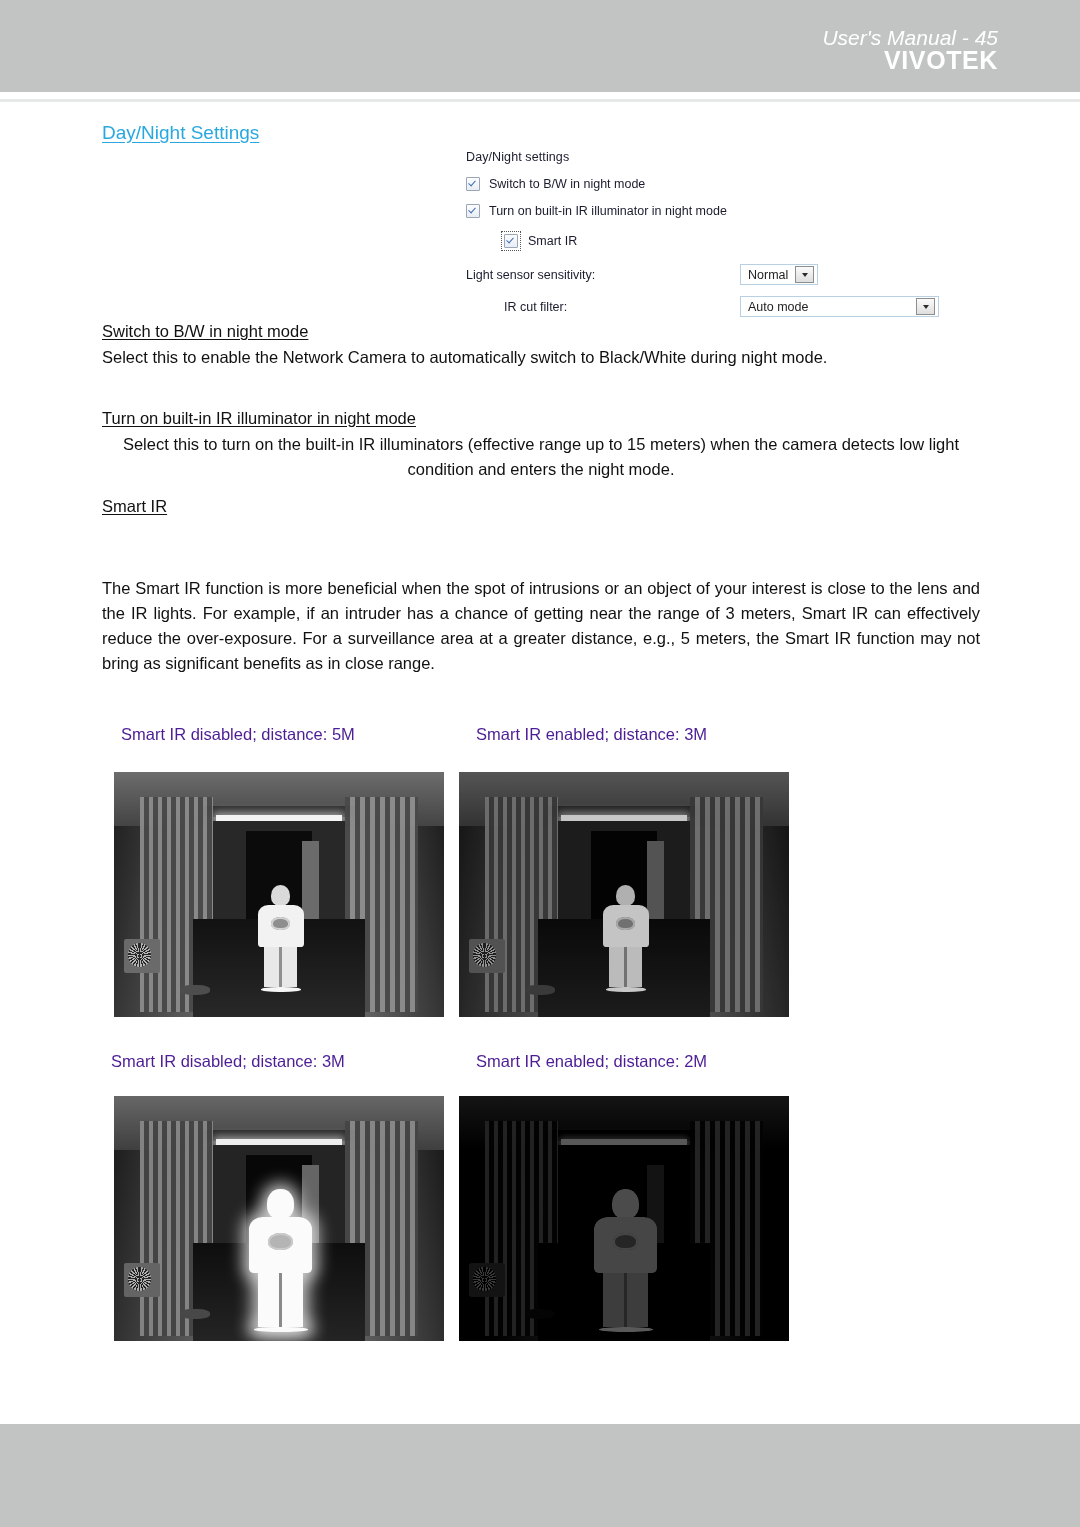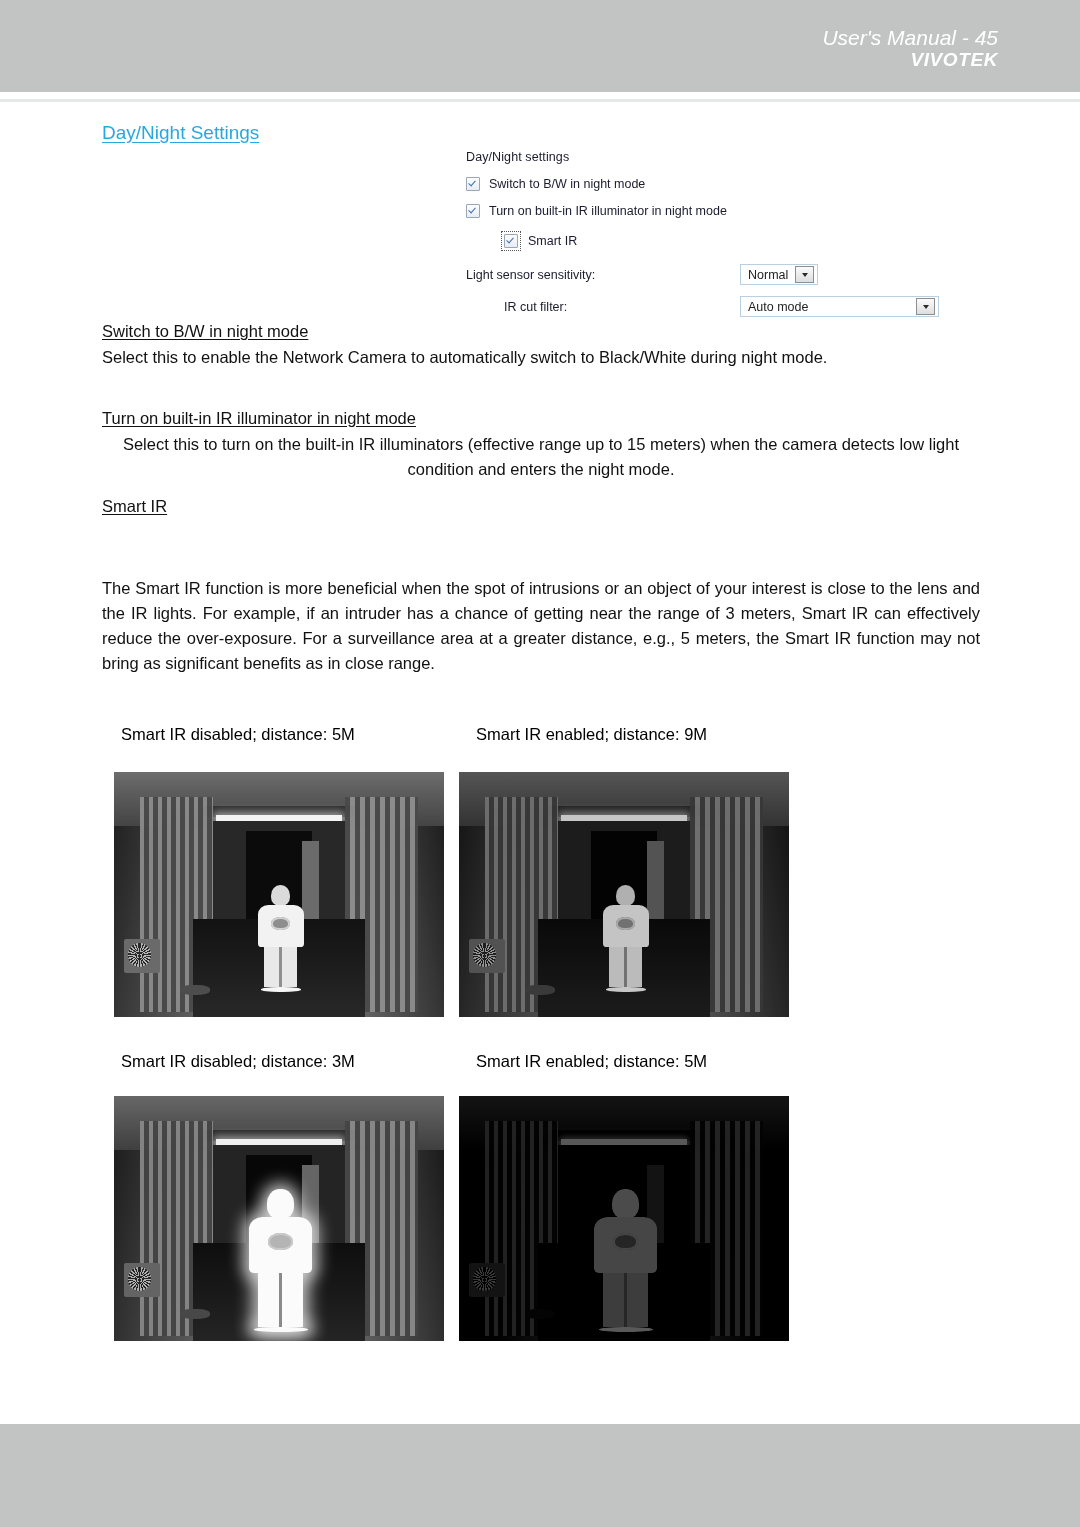--- a/index.html
+++ b/index.html
@@ -12,22 +12,22 @@
   }
 
   
   .header-band{
     position:absolute;left:0;top:0;width:1080px;height:92px;
     background:#c2c4c3;
   }
   .brand{
     position:absolute;right:82px;top:60px;
     transform:translateY(-50%);
-    color:#ffffff;font-style:italic;font-weight:bold;
-    font-size:19px;letter-spacing:.6px;
+    color:#ffffff;font-weight:bold;
+    font-size:25px;letter-spacing:.6px;
     font-family:"Liberation Sans", sans-serif;
   }
   .header-rule{
     position:absolute;left:0;top:99px;width:1080px;height:3px;
     background:#e7e8e8;
   }
 
   
   .page-heading{
     position:absolute;left:102px;top:122px;
@@ -105,21 +105,21 @@
     text-decoration:underline;
     text-underline-offset:2px;
     margin:0 0 1px 0;
     font-size:16.5px;
   }
   .para{margin:0;text-align:justify;}
   .para.nojust{text-align:center;}
 
   
   .caption{
-    position:absolute;color:#000000;font-size:16.5px;white-space:nowrap;
+    position:absolute;color:#4c1d95;font-size:16.5px;white-space:nowrap;
   }
 
   
   .photo{
     position:absolute;
     background:#0b0b0b;
     overflow:hidden;
   }
   .ph-inner{position:absolute;inset:0;}
 
@@ -302,23 +302,23 @@
 
 <div class="copy" style="top:494px;">
   <div class="sub-head">Smart IR</div>
 </div>
 
 <div class="copy" style="top:576px;">
   <p class="para">The Smart IR function is more beneficial when the spot of intrusions or an object of your interest is close to the lens and the IR lights. For example, if an intruder has a chance of getting near the range of 3 meters, Smart IR can effectively reduce the over-exposure. For a surveillance area at a greater distance, e.g., 5 meters, the Smart IR function may not bring as significant benefits as in close range.</p>
 </div>
 
 <div class="caption" style="left:121px;top:725px;">Smart IR disabled; distance: 5M</div>
-<div class="caption" style="left:476px;top:725px;">Smart IR enabled; distance: 9M</div>
-<div class="caption" style="left:121px;top:1052px;">Smart IR disabled; distance: 3M</div>
-<div class="caption" style="left:476px;top:1052px;">Smart IR enabled; distance: 5M</div>
+<div class="caption" style="left:476px;top:725px;">Smart IR enabled; distance: 3M</div>
+<div class="caption" style="left:111px;top:1052px;">Smart IR disabled; distance: 3M</div>
+<div class="caption" style="left:476px;top:1052px;">Smart IR enabled; distance: 2M</div>
 
 <div class="photo dim-a" style="left:114px;top:772px;width:330px;height:245px;">
   <div class="ph-inner">
     <div class="wall-l"></div>
       <div class="wall-r"></div>
     <div class="ceiling"></div>
       <div class="ceiling-beam"></div>
       <div class="tube"></div>
     <div class="far-wall"></div>
       <div class="doorway"></div>

